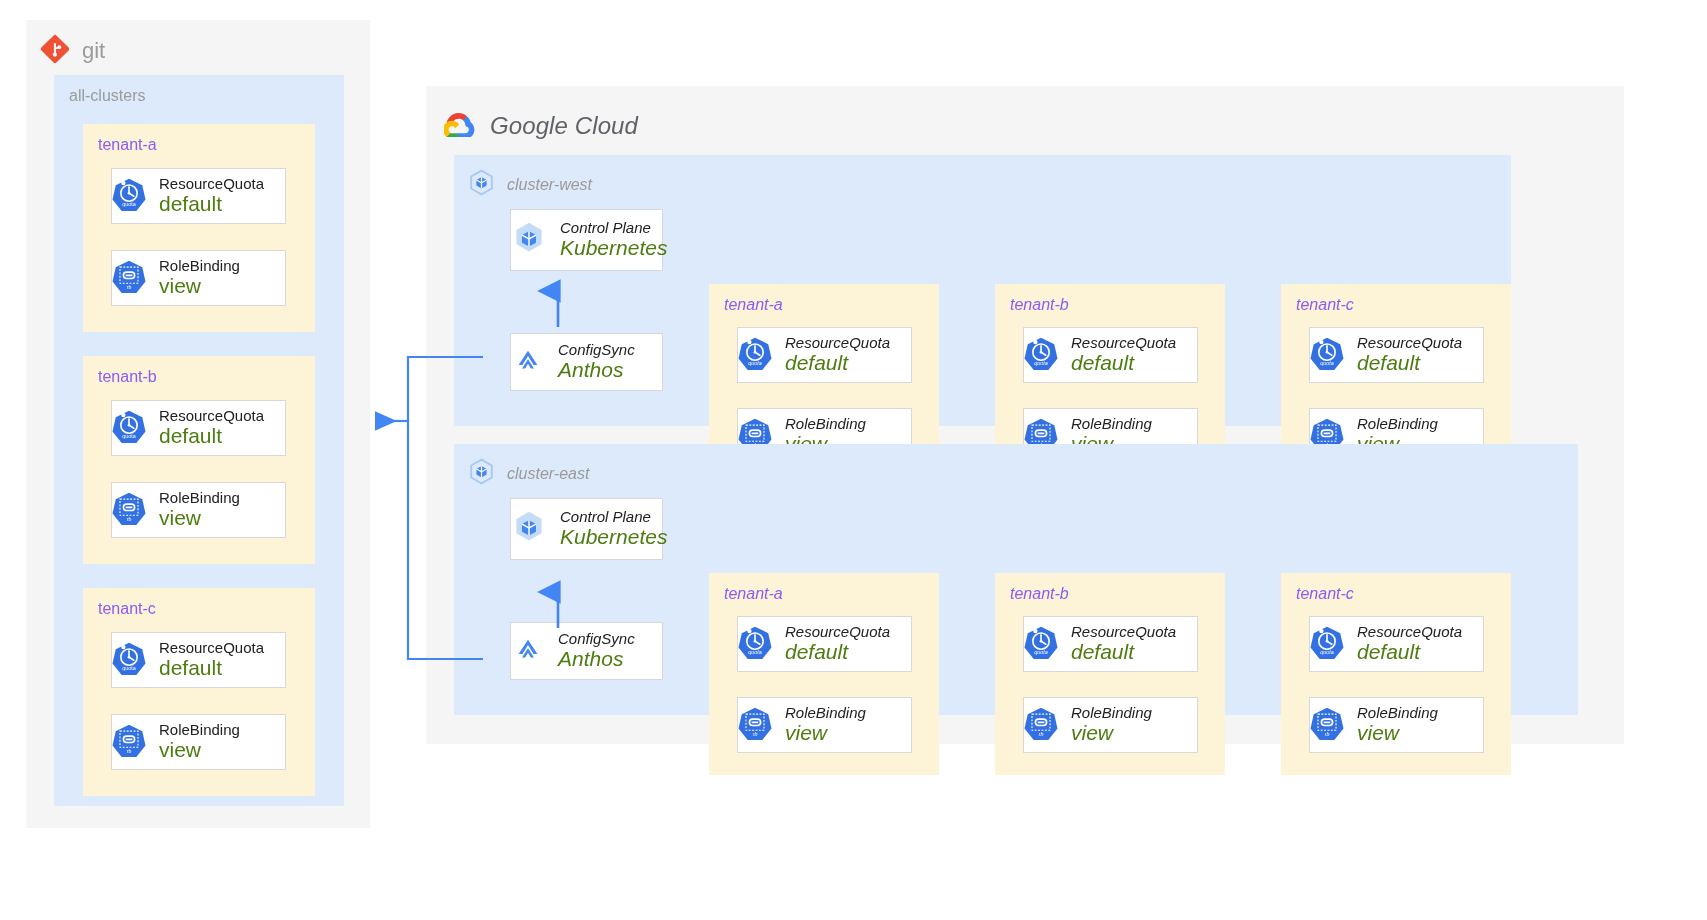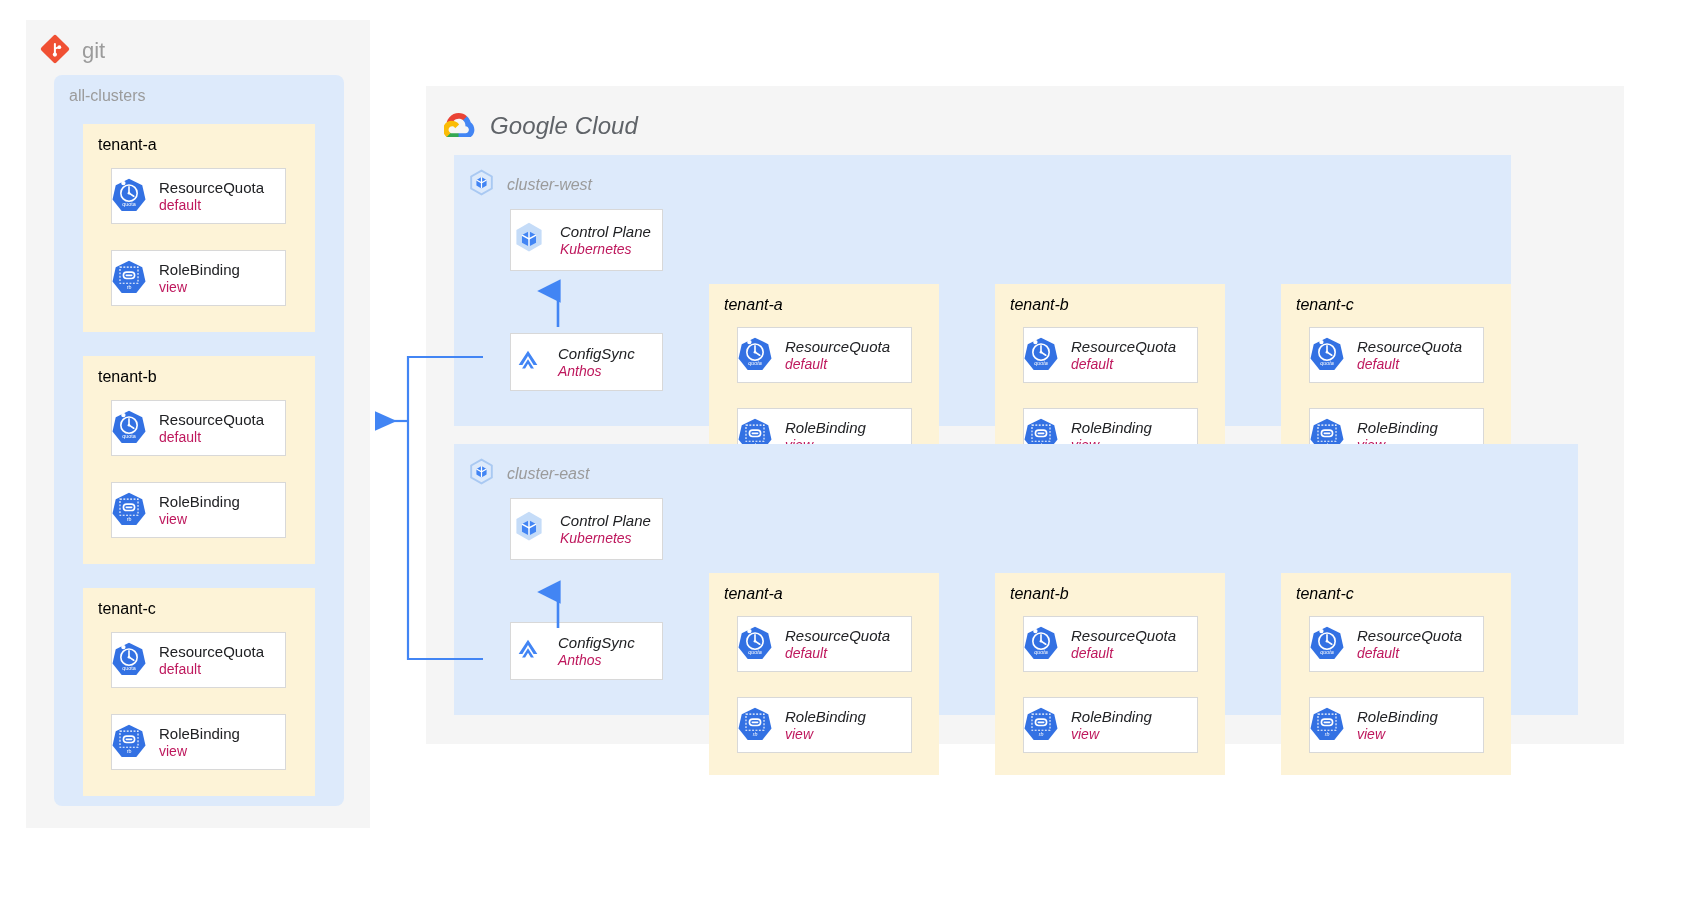--- a/index.html
+++ b/index.html
@@ -20,47 +20,46 @@
   }
   #git-header{
     position:absolute; left:14px; top:14px;
     display:flex; align-items:center; gap:12px;
   }
   #git-header .lbl{ font-size:22px; color:#9b9b9b; }
   #all-clusters{
     position:absolute; left:28px; top:55px;
     width:290px; height:731px;
     background:#ddeafb;
-    border-radius:8px;
   }
   #all-clusters > .grp-label{
     position:absolute; left:15px; top:12px;
     font-size:16px; color:#9b9b9b;
   }
 
   .tenant-box{
     position:absolute;
     background:#fdf3d7;
   }
   .tenant-box > .grp-label{
     position:absolute; left:15px; top:12px;
-    font-size:16px; color:#000000;
+    font-size:16px; color:#8b5cf6;
   }
 
   
   .res-card{
     position:absolute;
     background:#ffffff;
     border:1px solid #d8d8d8;
     display:flex; align-items:center;
     padding-left:0; gap:13px;
   }
   .res-text{ display:flex; flex-direction:column; justify-content:center; line-height:1.18; }
   .res-kind{ font-size:15px; color:#202124; }
-  .res-name{ font-size:14px; color:#be185d; }
+  .res-name{ font-size:21px; color:#4d7c0f; }
 
   
   #gcp-panel{
     position:absolute; left:426px; top:86px;
     width:1198px; height:658px;
     background:#f5f5f5;
     font-style:italic;
   }
   #gcp-header{
     position:absolute; left:18px; top:25px;

